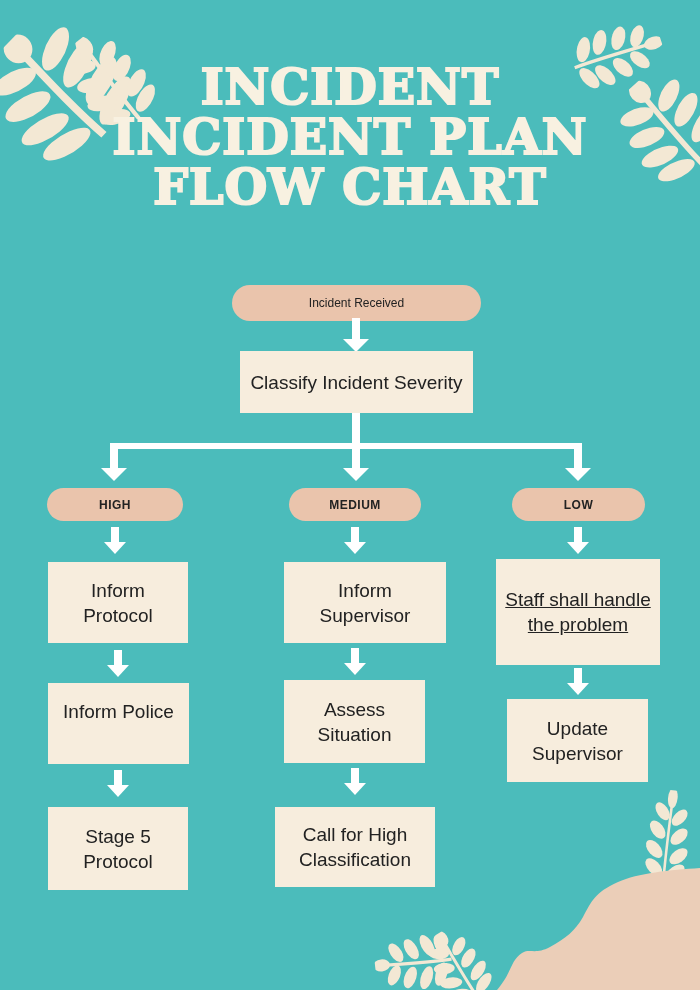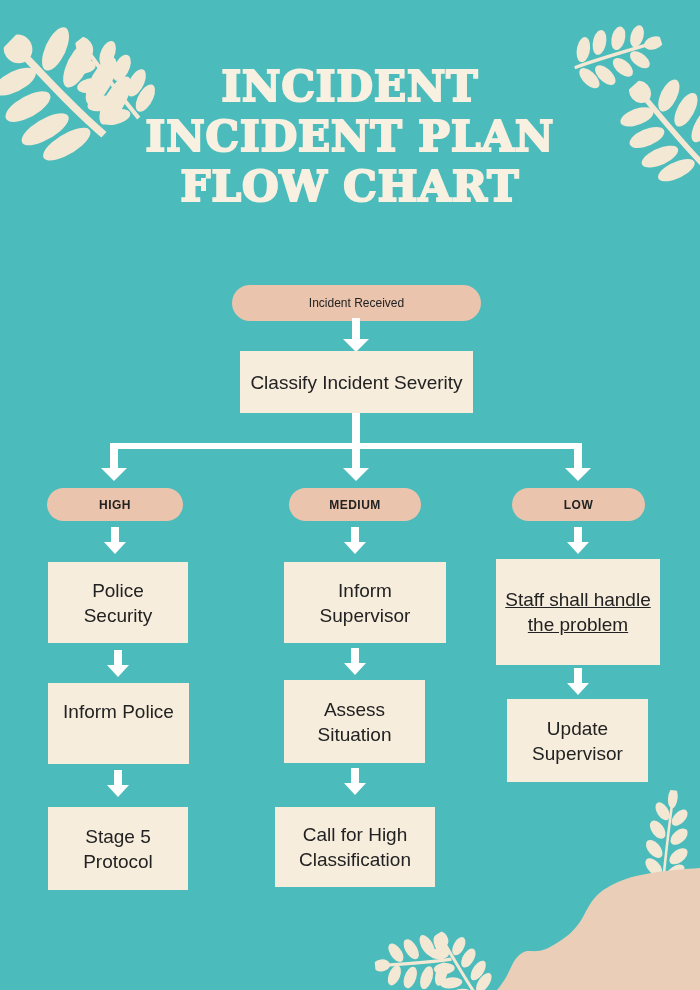--- a/index.html
+++ b/index.html
@@ -9,21 +9,21 @@
   html,body{margin:0;padding:0;}
   #canvas{
     position:relative;width:700px;height:990px;overflow:hidden;
     background:var(--background);
     font-family:"Liberation Sans",sans-serif;color:var(--text);
   }
   
   .title{
     position:absolute;top:62px;left:0;width:700px;text-align:center;
     font-family:"DejaVu Serif",serif;font-weight:bold;
-    font-size:42px;line-height:50px;letter-spacing:1px;
+    font-size:49px;line-height:50px;letter-spacing:1px;
     color:var(--title);-webkit-text-stroke:2.2px var(--title);
   }
   
   .pill{
     position:absolute;background:var(--pill);border-radius:22px;
     display:flex;align-items:center;justify-content:center;
     font-size:12px;color:var(--text);box-sizing:border-box;
   }
   .branch-pill{font-weight:bold;letter-spacing:.5px;}
   .box{
@@ -118,21 +118,21 @@
   <div class="pill branch-pill" style="left:512px;top:488px;width:133px;height:33px;">LOW</div>
   <div class="pill branch-pill" style="left:289px;top:488px;width:132px;height:33px;">MEDIUM</div>
 
   <div class="shaft" style="left:111px;top:527px;width:8px;height:16px;"></div>
   <div class="head head-sm" style="left:104px;top:542px;"></div>
   <div class="shaft" style="left:351px;top:527px;width:8px;height:16px;"></div>
   <div class="head head-sm" style="left:344px;top:542px;"></div>
   <div class="shaft" style="left:574px;top:527px;width:8px;height:16px;"></div>
   <div class="head head-sm" style="left:567px;top:542px;"></div>
 
-  <div class="box" style="left:48px;top:562px;width:140px;height:81px;">Police Security</div>
+  <div class="box" style="left:48px;top:562px;width:140px;height:81px;">Inform Protocol</div>
   <div class="box" style="left:284px;top:562px;width:162px;height:81px;">Inform Supervisor</div>
   <div class="box" style="left:496px;top:559px;width:164px;height:106px;text-decoration:underline;">Staff shall handle the problem</div>
 
   <div class="shaft" style="left:114px;top:650px;width:8px;height:16px;"></div>
   <div class="head head-sm" style="left:107px;top:665px;"></div>
   <div class="shaft" style="left:351px;top:648px;width:8px;height:16px;"></div>
   <div class="head head-sm" style="left:344px;top:663px;"></div>
   <div class="shaft" style="left:574px;top:668px;width:8px;height:16px;"></div>
   <div class="head head-sm" style="left:567px;top:683px;"></div>
 

